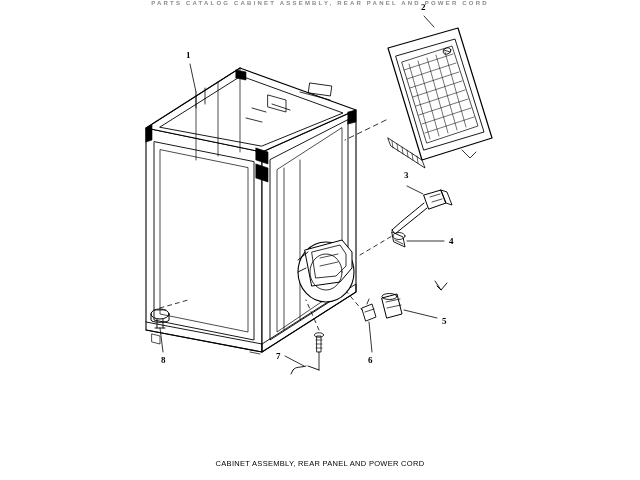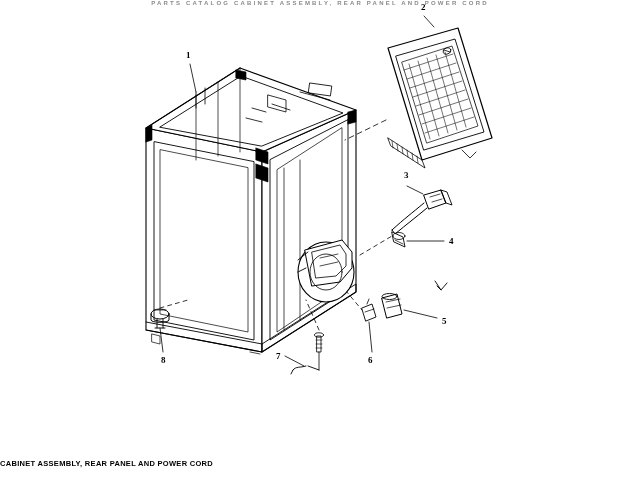--- a/index.html
+++ b/index.html
@@ -32,23 +32,23 @@
     color: #8a8a8a;
     font-weight: bold;
     white-space: nowrap;
     overflow: hidden;
   }
   .caption {
     position: absolute;
     left: 0;
     top: 459px;
     width: 640px;
-    text-align: left;
+    text-align: center;
     font-size: 7.5px;
-    font-weight: bold;
+    font-weight: normal;
     letter-spacing: 0.3px;
     color: #000;
   }
   .callout {
     position: absolute;
     font-size: 9px;
     font-weight: bold;
     color: #000;
     font-family: "Liberation Serif", serif;
   }

